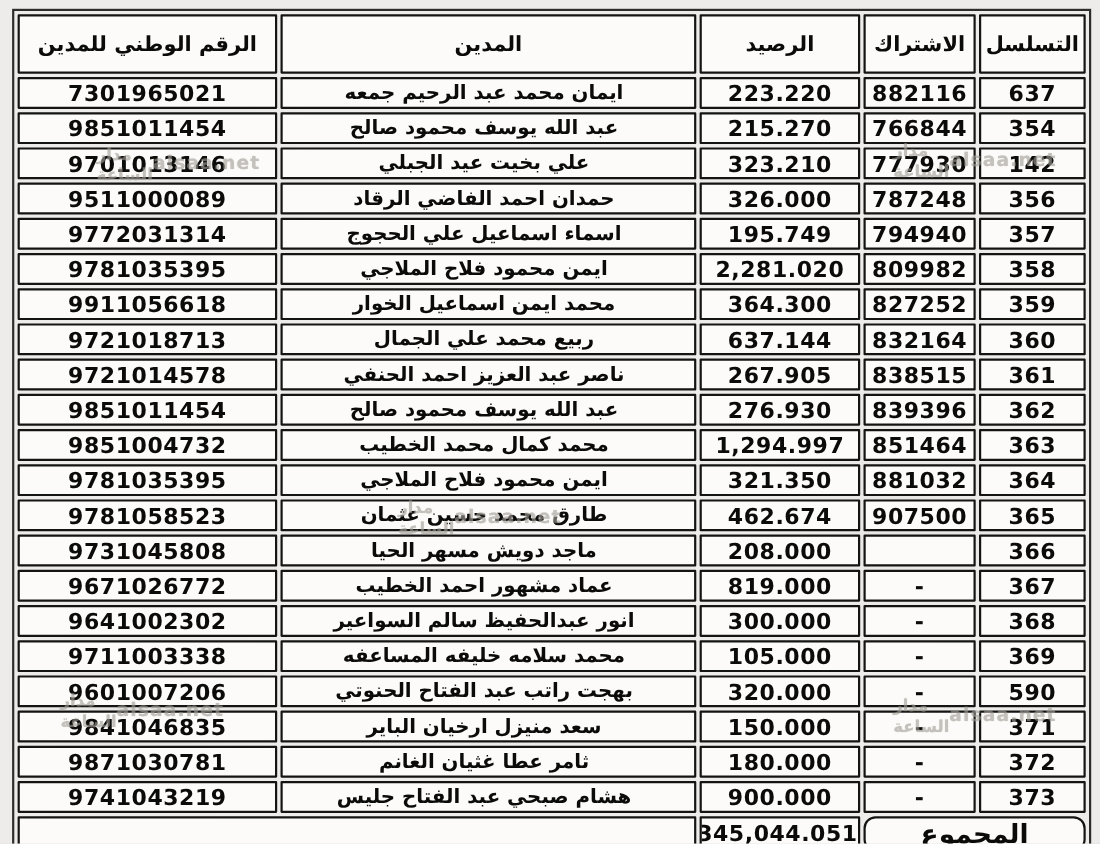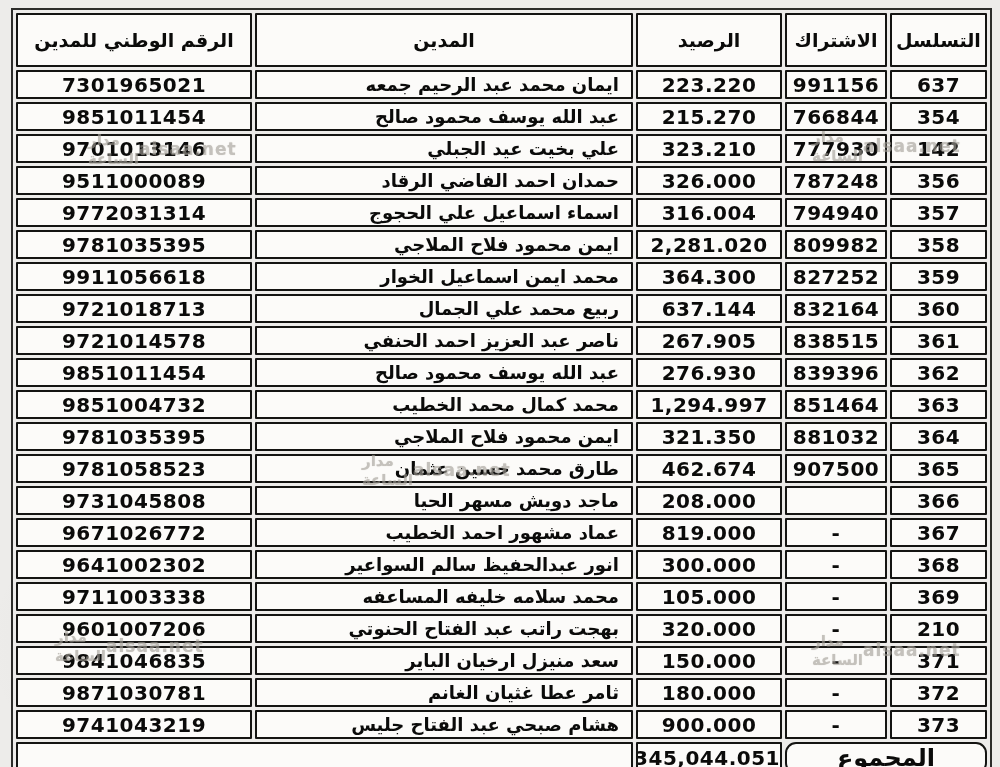--- a/index.html
+++ b/index.html
@@ -30,21 +30,21 @@
     background:#fcfbf9;
     color:#0b0b0a;
     overflow:hidden;white-space:nowrap;
     font-weight:bold;
     padding:0;
   }
   thead th{height:54px;font-size:19px;text-align:center;vertical-align:middle;}
   tbody td,tfoot td{height:29px;font-size:20px;vertical-align:middle;}
   tfoot td{height:20px;}
   .c{text-align:center;}
-  td.name{text-align:right;padding:0 12px 0 4px;font-size:18px;}
+  td.name{text-align:center;padding:0 12px 0 4px;font-size:18px;}
   td.num{font-size:20px;letter-spacing:0.5px;}
   tfoot td.total-label{font-size:24px;border-radius:11px;}
   
   .wm{
     position:absolute;display:flex;flex-direction:row;align-items:center;
     color:#a39f97;opacity:0.62;font-weight:bold;pointer-events:none;
     text-shadow:0 0 1px #b5b1a9;line-height:1.25;z-index:5;
   }
   .wm .l1{font-size:15px;}
   .wm .l2{font-size:17px;letter-spacing:1px;}
@@ -67,21 +67,21 @@
         <th>التسلسل</th>
         <th>الاشتراك</th>
         <th>الرصيد</th>
         <th>المدين</th>
         <th>الرقم الوطني للمدين</th>
       </tr>
     </thead>
     <tbody>
         <tr>
       <td class="c num">637</td>
-      <td class="c num">991156</td>
+      <td class="c num">882116</td>
       <td class="c num">223.220</td>
       <td class="name">ايمان محمد عبد الرحيم جمعه</td>
       <td class="c num">7301965021</td>
     </tr>
         <tr>
       <td class="c num">354</td>
       <td class="c num">766844</td>
       <td class="c num">215.270</td>
       <td class="name">عبد الله يوسف محمود صالح</td>
       <td class="c num">9851011454</td>
@@ -96,21 +96,21 @@
         <tr>
       <td class="c num">356</td>
       <td class="c num">787248</td>
       <td class="c num">326.000</td>
       <td class="name">حمدان احمد الفاضي الرقاد</td>
       <td class="c num">9511000089</td>
     </tr>
         <tr>
       <td class="c num">357</td>
       <td class="c num">794940</td>
-      <td class="c num">316.004</td>
+      <td class="c num">195.749</td>
       <td class="name">اسماء اسماعيل علي الحجوج</td>
       <td class="c num">9772031314</td>
     </tr>
         <tr>
       <td class="c num">358</td>
       <td class="c num">809982</td>
       <td class="c num">2,281.020</td>
       <td class="name">ايمن محمود فلاح الملاجي</td>
       <td class="c num">9781035395</td>
     </tr>
@@ -185,21 +185,21 @@
       <td class="c num">9641002302</td>
     </tr>
         <tr>
       <td class="c num">369</td>
       <td class="c num">-</td>
       <td class="c num">105.000</td>
       <td class="name">محمد سلامه خليفه المساعفه</td>
       <td class="c num">9711003338</td>
     </tr>
         <tr>
-      <td class="c num">210</td>
+      <td class="c num">590</td>
       <td class="c num">-</td>
       <td class="c num">320.000</td>
       <td class="name">بهجت راتب عبد الفتاح الحنوتي</td>
       <td class="c num">9601007206</td>
     </tr>
         <tr>
       <td class="c num">371</td>
       <td class="c num">-</td>
       <td class="c num">150.000</td>
       <td class="name">سعد منيزل ارخيان الباير</td>

